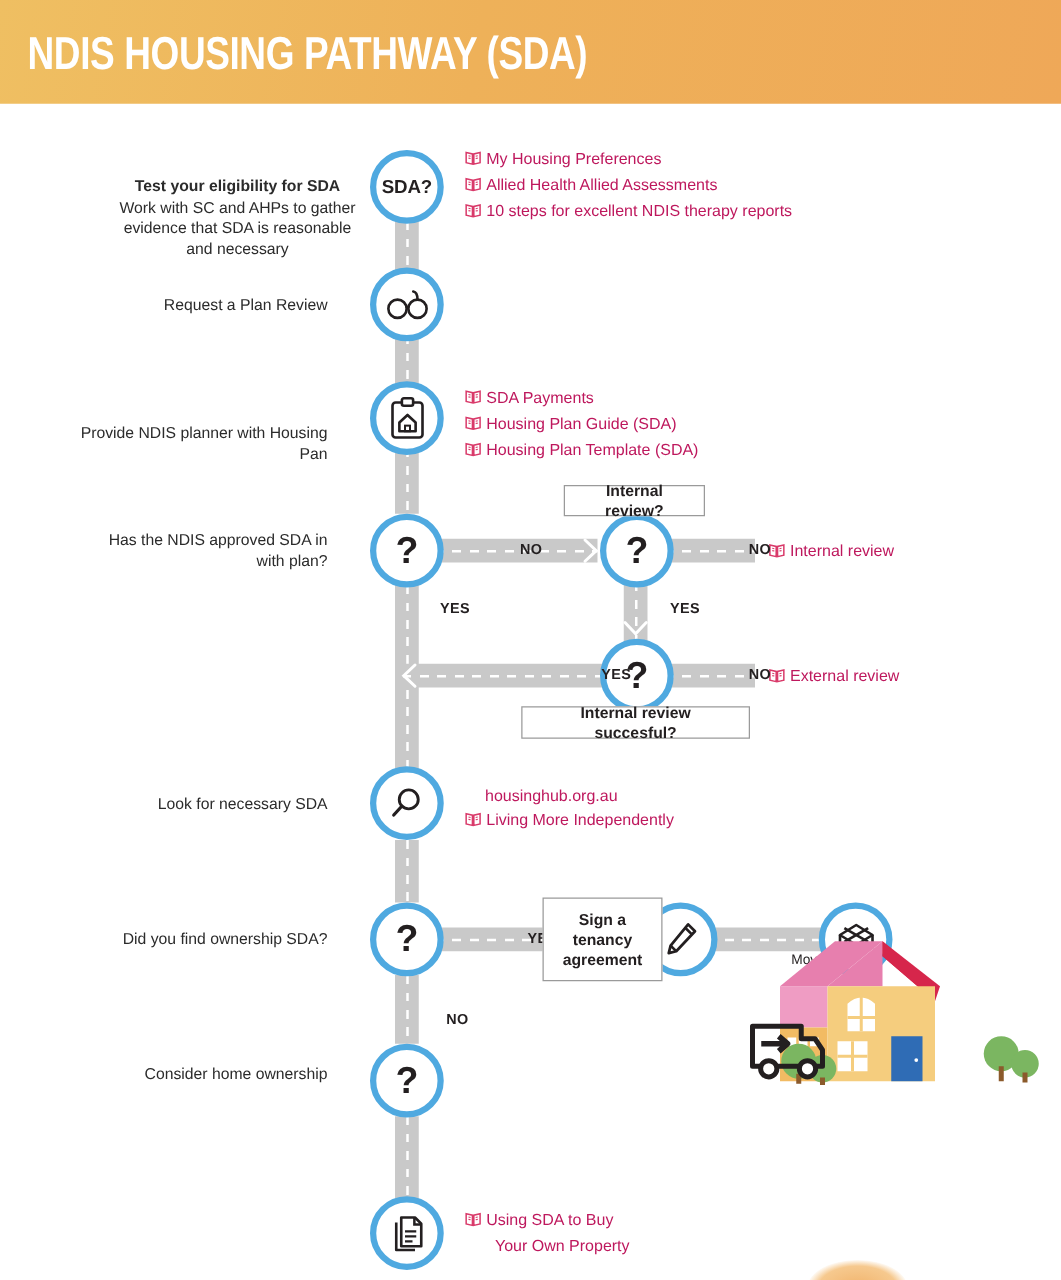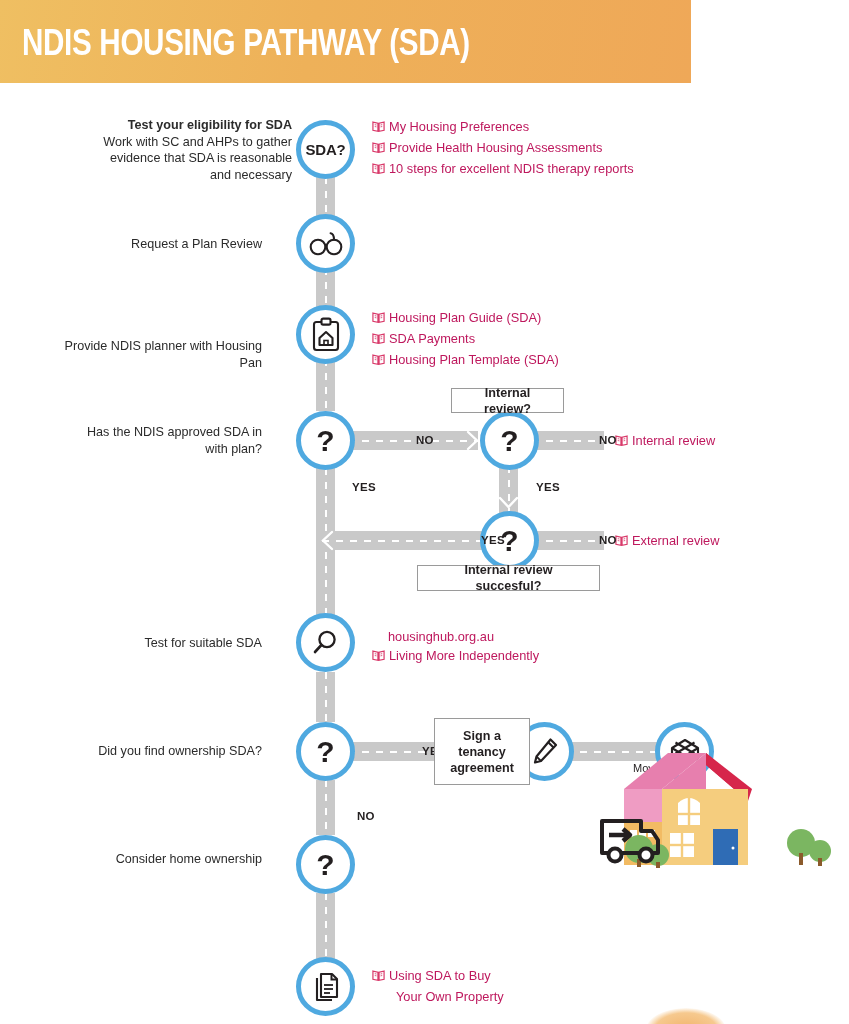--- a/index.html
+++ b/index.html
@@ -7,21 +7,21 @@
   body {
     font-family:"Liberation Sans", sans-serif;
     background:#ffffff;
     position:relative;
     overflow:hidden;
     color:#231f20;
   }
 
   
   #header {
-    position:absolute; left:0; top:0; width:691px; height:83px;
+    position:absolute; left:0; top:0; width:849px; height:83px;
     background:linear-gradient(100deg,#efbf62 0%, #eeb159 45%, #efa858 100%);
   }
   #header-title {
     position:absolute; left:22px; top:22px;
     font-family:"Liberation Sans Narrow","Liberation Sans", sans-serif;
     font-weight:bold;
     font-size:37px;
     letter-spacing:-0.4px;
     color:#ffffff;
     transform:scaleX(0.80);
@@ -65,21 +65,21 @@
 
   
   .step-text {
     position:absolute;
     width:200px;
     text-align:right;
     font-size:12.6px;
     line-height:16.5px;
     color:#2b2b2b;
   }
-  .step-text.lead { text-align:right; }
+  .step-text.lead { text-align:center;margin-top:24px; }
   .step-text .bold { font-weight:bold; display:block; }
 
   
   .links { position:absolute; }
   .link-row {
     display:flex; align-items:flex-start;
     font-size:12.8px; line-height:19px;
     color:#d93a6a; white-space:nowrap;
   }
   .link-row .book { flex:0 0 auto; margin-right:4px; margin-top:2px; }
@@ -252,21 +252,21 @@
 
 <div class="step-text" style="left:62px; top:318px;margin-top:20px;">
   <span>Provide NDIS planner with Housing Pan</span>
 </div>
 
 <div class="step-text" style="left:62px; top:424px;">
   <span>Has the NDIS approved SDA in with plan?</span>
 </div>
 
 <div class="step-text" style="left:62px; top:635px;">
-  <span>Test for suitable SDA</span>
+  <span>Look for necessary SDA</span>
 </div>
 
 <div class="step-text" style="left:62px; top:743px;">
   <span>Did you find ownership SDA?</span>
 </div>
 
 <div class="step-text" style="left:62px; top:851px;">
   <span>Consider home ownership</span>
 </div>
 
@@ -286,21 +286,21 @@
   <div class="link-row">
     <span class="book">
       <svg width="13" height="13" viewBox="0 0 14 14">
           <path d="M1 2.2 L6.4 3.4 L6.4 12.2 L1 11 Z M13 2.2 L7.6 3.4 L7.6 12.2 L13 11 Z" fill="none" stroke="#d93a6a" stroke-width="1.3"></path>
           <line x1="3" x2="4.8" y1="5" y2="5.4" stroke="#d93a6a" stroke-width="0.9"></line>
           <line x1="3" x2="4.8" y1="7" y2="7.4" stroke="#d93a6a" stroke-width="0.9"></line>
           <line x1="9.2" x2="11" y1="5.4" y2="5" stroke="#d93a6a" stroke-width="0.9"></line>
           <line x1="9.2" x2="11" y1="7.4" y2="7" stroke="#d93a6a" stroke-width="0.9"></line>
         </svg>
     </span>
-    <span class="link-text">Provide Health Housing Assessments</span>
+    <span class="link-text">Allied Health Allied Assessments</span>
   </div>
   <div class="link-row">
     <span class="book">
       <svg width="13" height="13" viewBox="0 0 14 14">
           <path d="M1 2.2 L6.4 3.4 L6.4 12.2 L1 11 Z M13 2.2 L7.6 3.4 L7.6 12.2 L13 11 Z" fill="none" stroke="#d93a6a" stroke-width="1.3"></path>
           <line x1="3" x2="4.8" y1="5" y2="5.4" stroke="#d93a6a" stroke-width="0.9"></line>
           <line x1="3" x2="4.8" y1="7" y2="7.4" stroke="#d93a6a" stroke-width="0.9"></line>
           <line x1="9.2" x2="11" y1="5.4" y2="5" stroke="#d93a6a" stroke-width="0.9"></line>
           <line x1="9.2" x2="11" y1="7.4" y2="7" stroke="#d93a6a" stroke-width="0.9"></line>
         </svg>
@@ -313,33 +313,33 @@
   <div class="link-row">
     <span class="book">
       <svg width="13" height="13" viewBox="0 0 14 14">
           <path d="M1 2.2 L6.4 3.4 L6.4 12.2 L1 11 Z M13 2.2 L7.6 3.4 L7.6 12.2 L13 11 Z" fill="none" stroke="#d93a6a" stroke-width="1.3"></path>
           <line x1="3" x2="4.8" y1="5" y2="5.4" stroke="#d93a6a" stroke-width="0.9"></line>
           <line x1="3" x2="4.8" y1="7" y2="7.4" stroke="#d93a6a" stroke-width="0.9"></line>
           <line x1="9.2" x2="11" y1="5.4" y2="5" stroke="#d93a6a" stroke-width="0.9"></line>
           <line x1="9.2" x2="11" y1="7.4" y2="7" stroke="#d93a6a" stroke-width="0.9"></line>
         </svg>
     </span>
+    <span class="link-text">SDA Payments</span>
+  </div>
+  <div class="link-row">
+    <span class="book">
+      <svg width="13" height="13" viewBox="0 0 14 14">
+          <path d="M1 2.2 L6.4 3.4 L6.4 12.2 L1 11 Z M13 2.2 L7.6 3.4 L7.6 12.2 L13 11 Z" fill="none" stroke="#d93a6a" stroke-width="1.3"></path>
+          <line x1="3" x2="4.8" y1="5" y2="5.4" stroke="#d93a6a" stroke-width="0.9"></line>
+          <line x1="3" x2="4.8" y1="7" y2="7.4" stroke="#d93a6a" stroke-width="0.9"></line>
+          <line x1="9.2" x2="11" y1="5.4" y2="5" stroke="#d93a6a" stroke-width="0.9"></line>
+          <line x1="9.2" x2="11" y1="7.4" y2="7" stroke="#d93a6a" stroke-width="0.9"></line>
+        </svg>
+    </span>
     <span class="link-text">Housing Plan Guide (SDA)</span>
-  </div>
-  <div class="link-row">
-    <span class="book">
-      <svg width="13" height="13" viewBox="0 0 14 14">
-          <path d="M1 2.2 L6.4 3.4 L6.4 12.2 L1 11 Z M13 2.2 L7.6 3.4 L7.6 12.2 L13 11 Z" fill="none" stroke="#d93a6a" stroke-width="1.3"></path>
-          <line x1="3" x2="4.8" y1="5" y2="5.4" stroke="#d93a6a" stroke-width="0.9"></line>
-          <line x1="3" x2="4.8" y1="7" y2="7.4" stroke="#d93a6a" stroke-width="0.9"></line>
-          <line x1="9.2" x2="11" y1="5.4" y2="5" stroke="#d93a6a" stroke-width="0.9"></line>
-          <line x1="9.2" x2="11" y1="7.4" y2="7" stroke="#d93a6a" stroke-width="0.9"></line>
-        </svg>
-    </span>
-    <span class="link-text">SDA Payments</span>
   </div>
   <div class="link-row">
     <span class="book">
       <svg width="13" height="13" viewBox="0 0 14 14">
           <path d="M1 2.2 L6.4 3.4 L6.4 12.2 L1 11 Z M13 2.2 L7.6 3.4 L7.6 12.2 L13 11 Z" fill="none" stroke="#d93a6a" stroke-width="1.3"></path>
           <line x1="3" x2="4.8" y1="5" y2="5.4" stroke="#d93a6a" stroke-width="0.9"></line>
           <line x1="3" x2="4.8" y1="7" y2="7.4" stroke="#d93a6a" stroke-width="0.9"></line>
           <line x1="9.2" x2="11" y1="5.4" y2="5" stroke="#d93a6a" stroke-width="0.9"></line>
           <line x1="9.2" x2="11" y1="7.4" y2="7" stroke="#d93a6a" stroke-width="0.9"></line>
         </svg>

